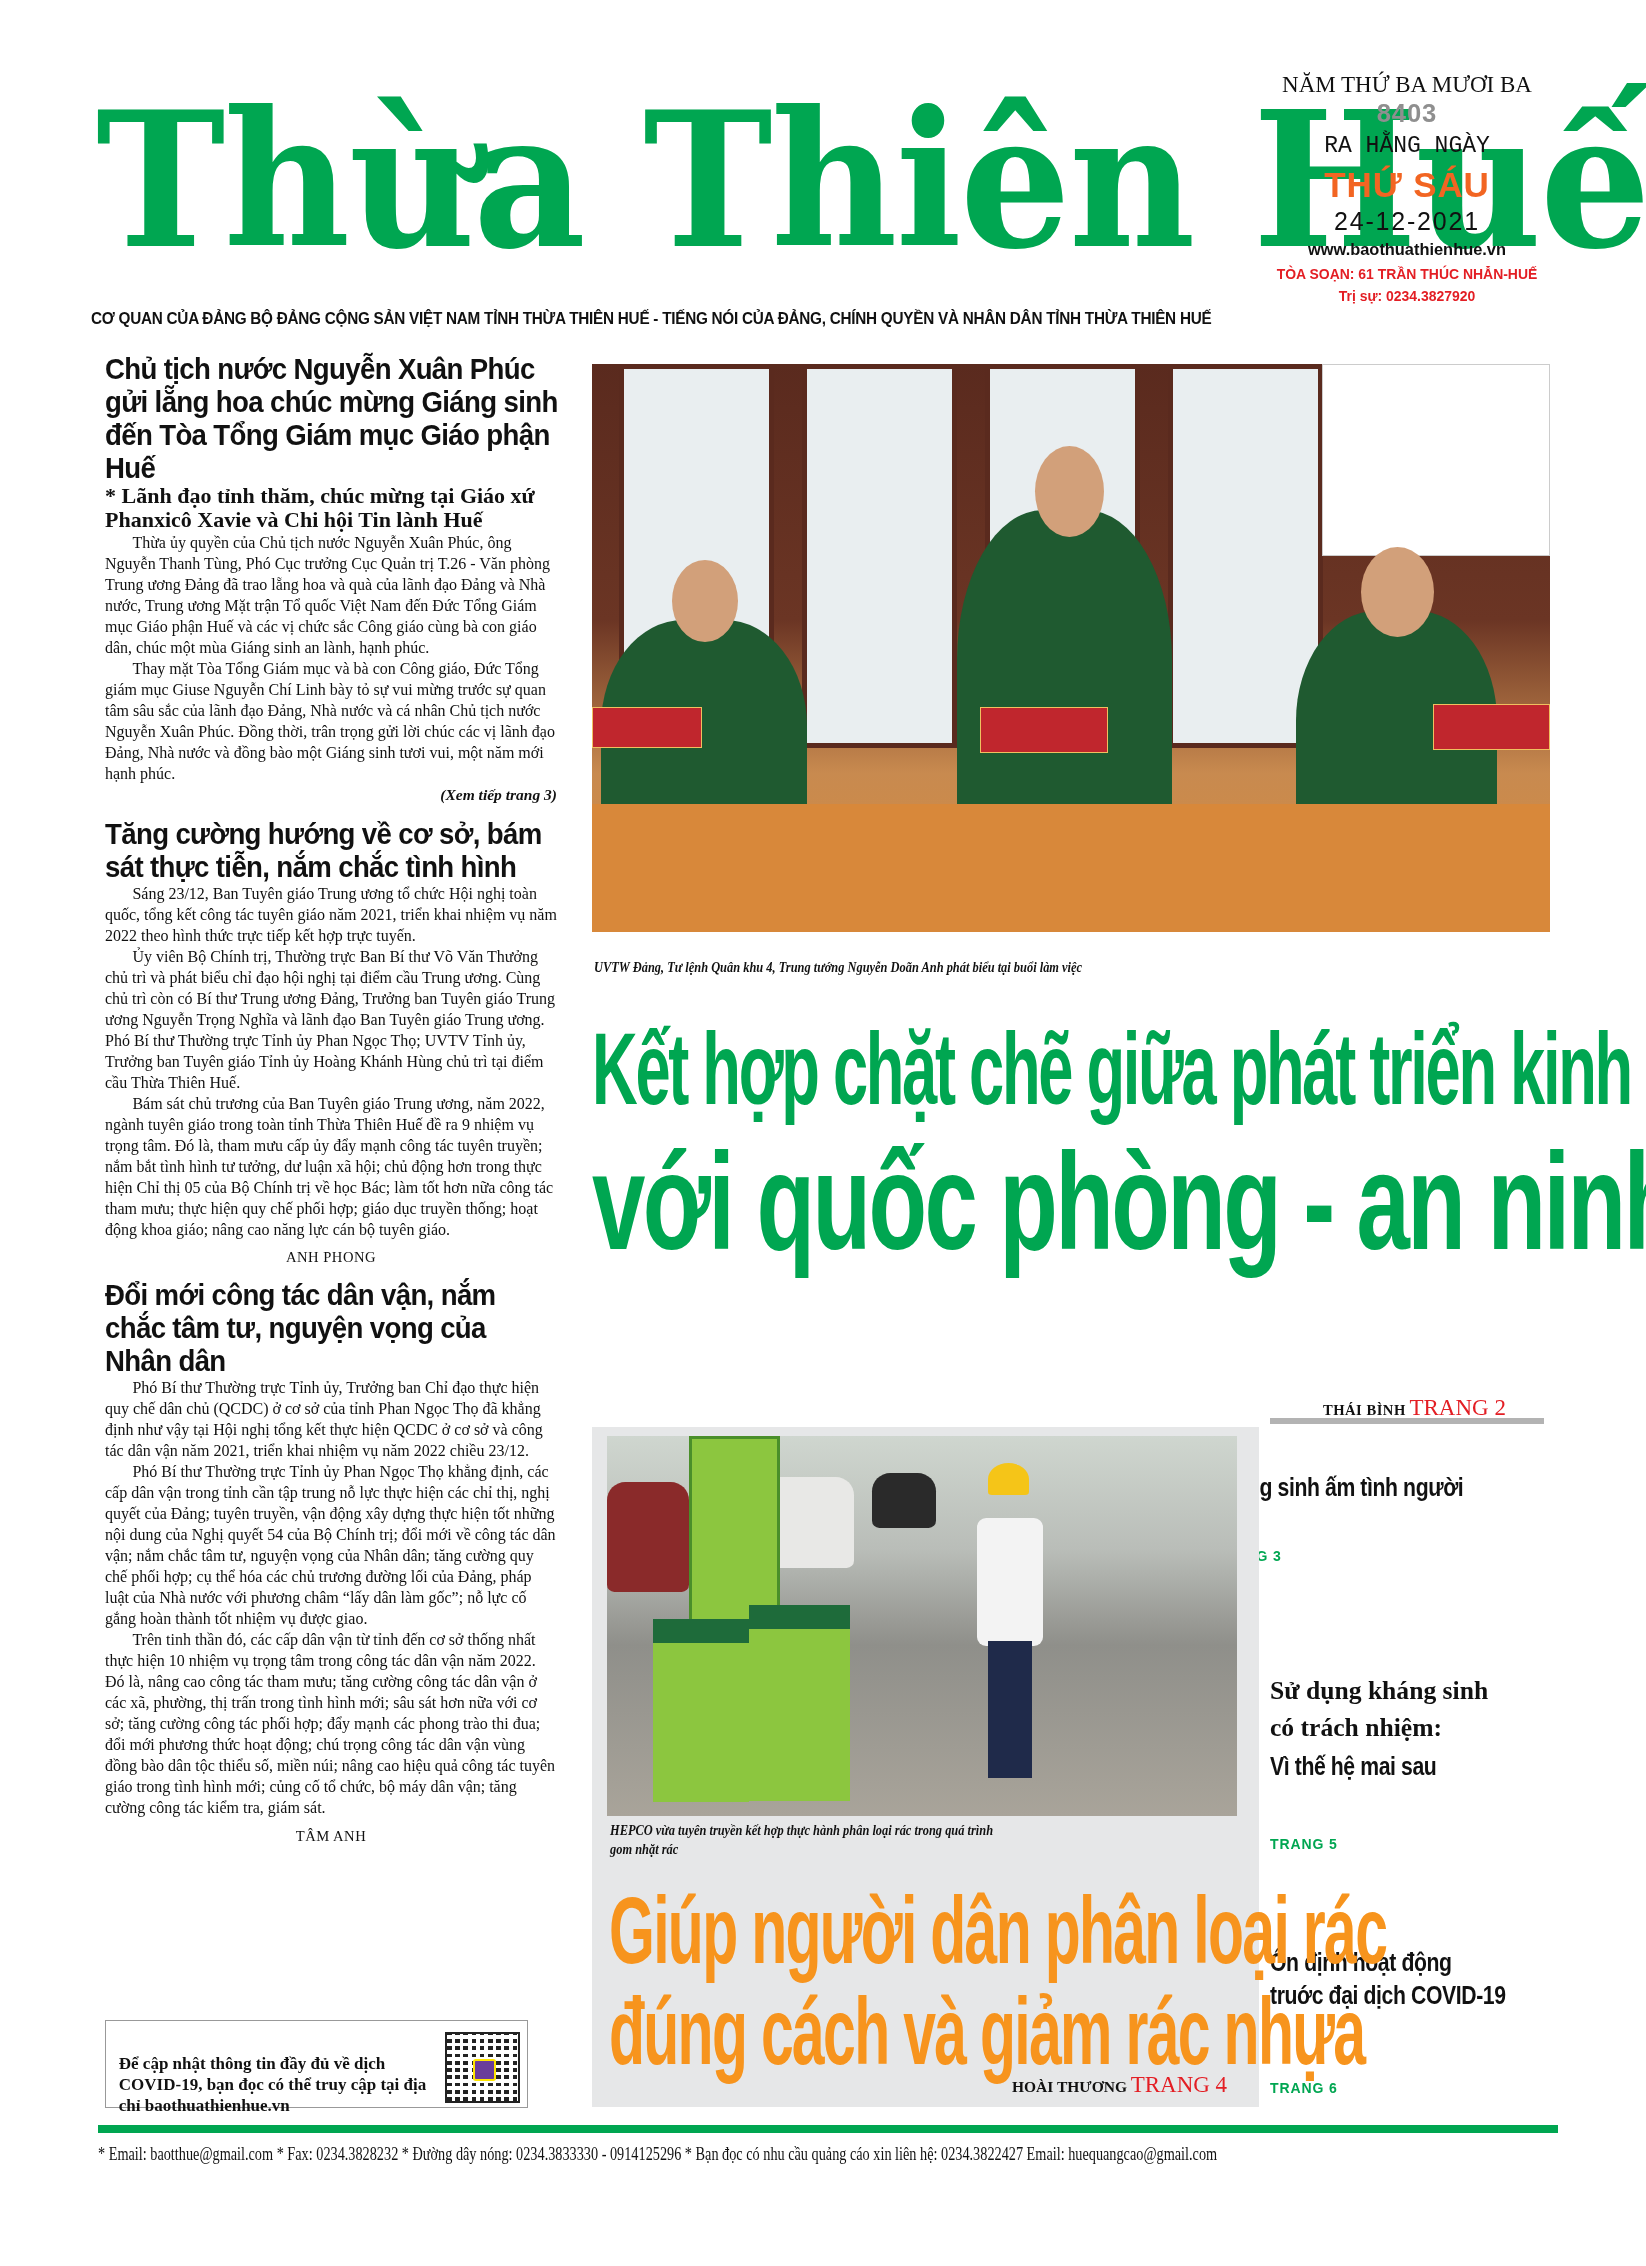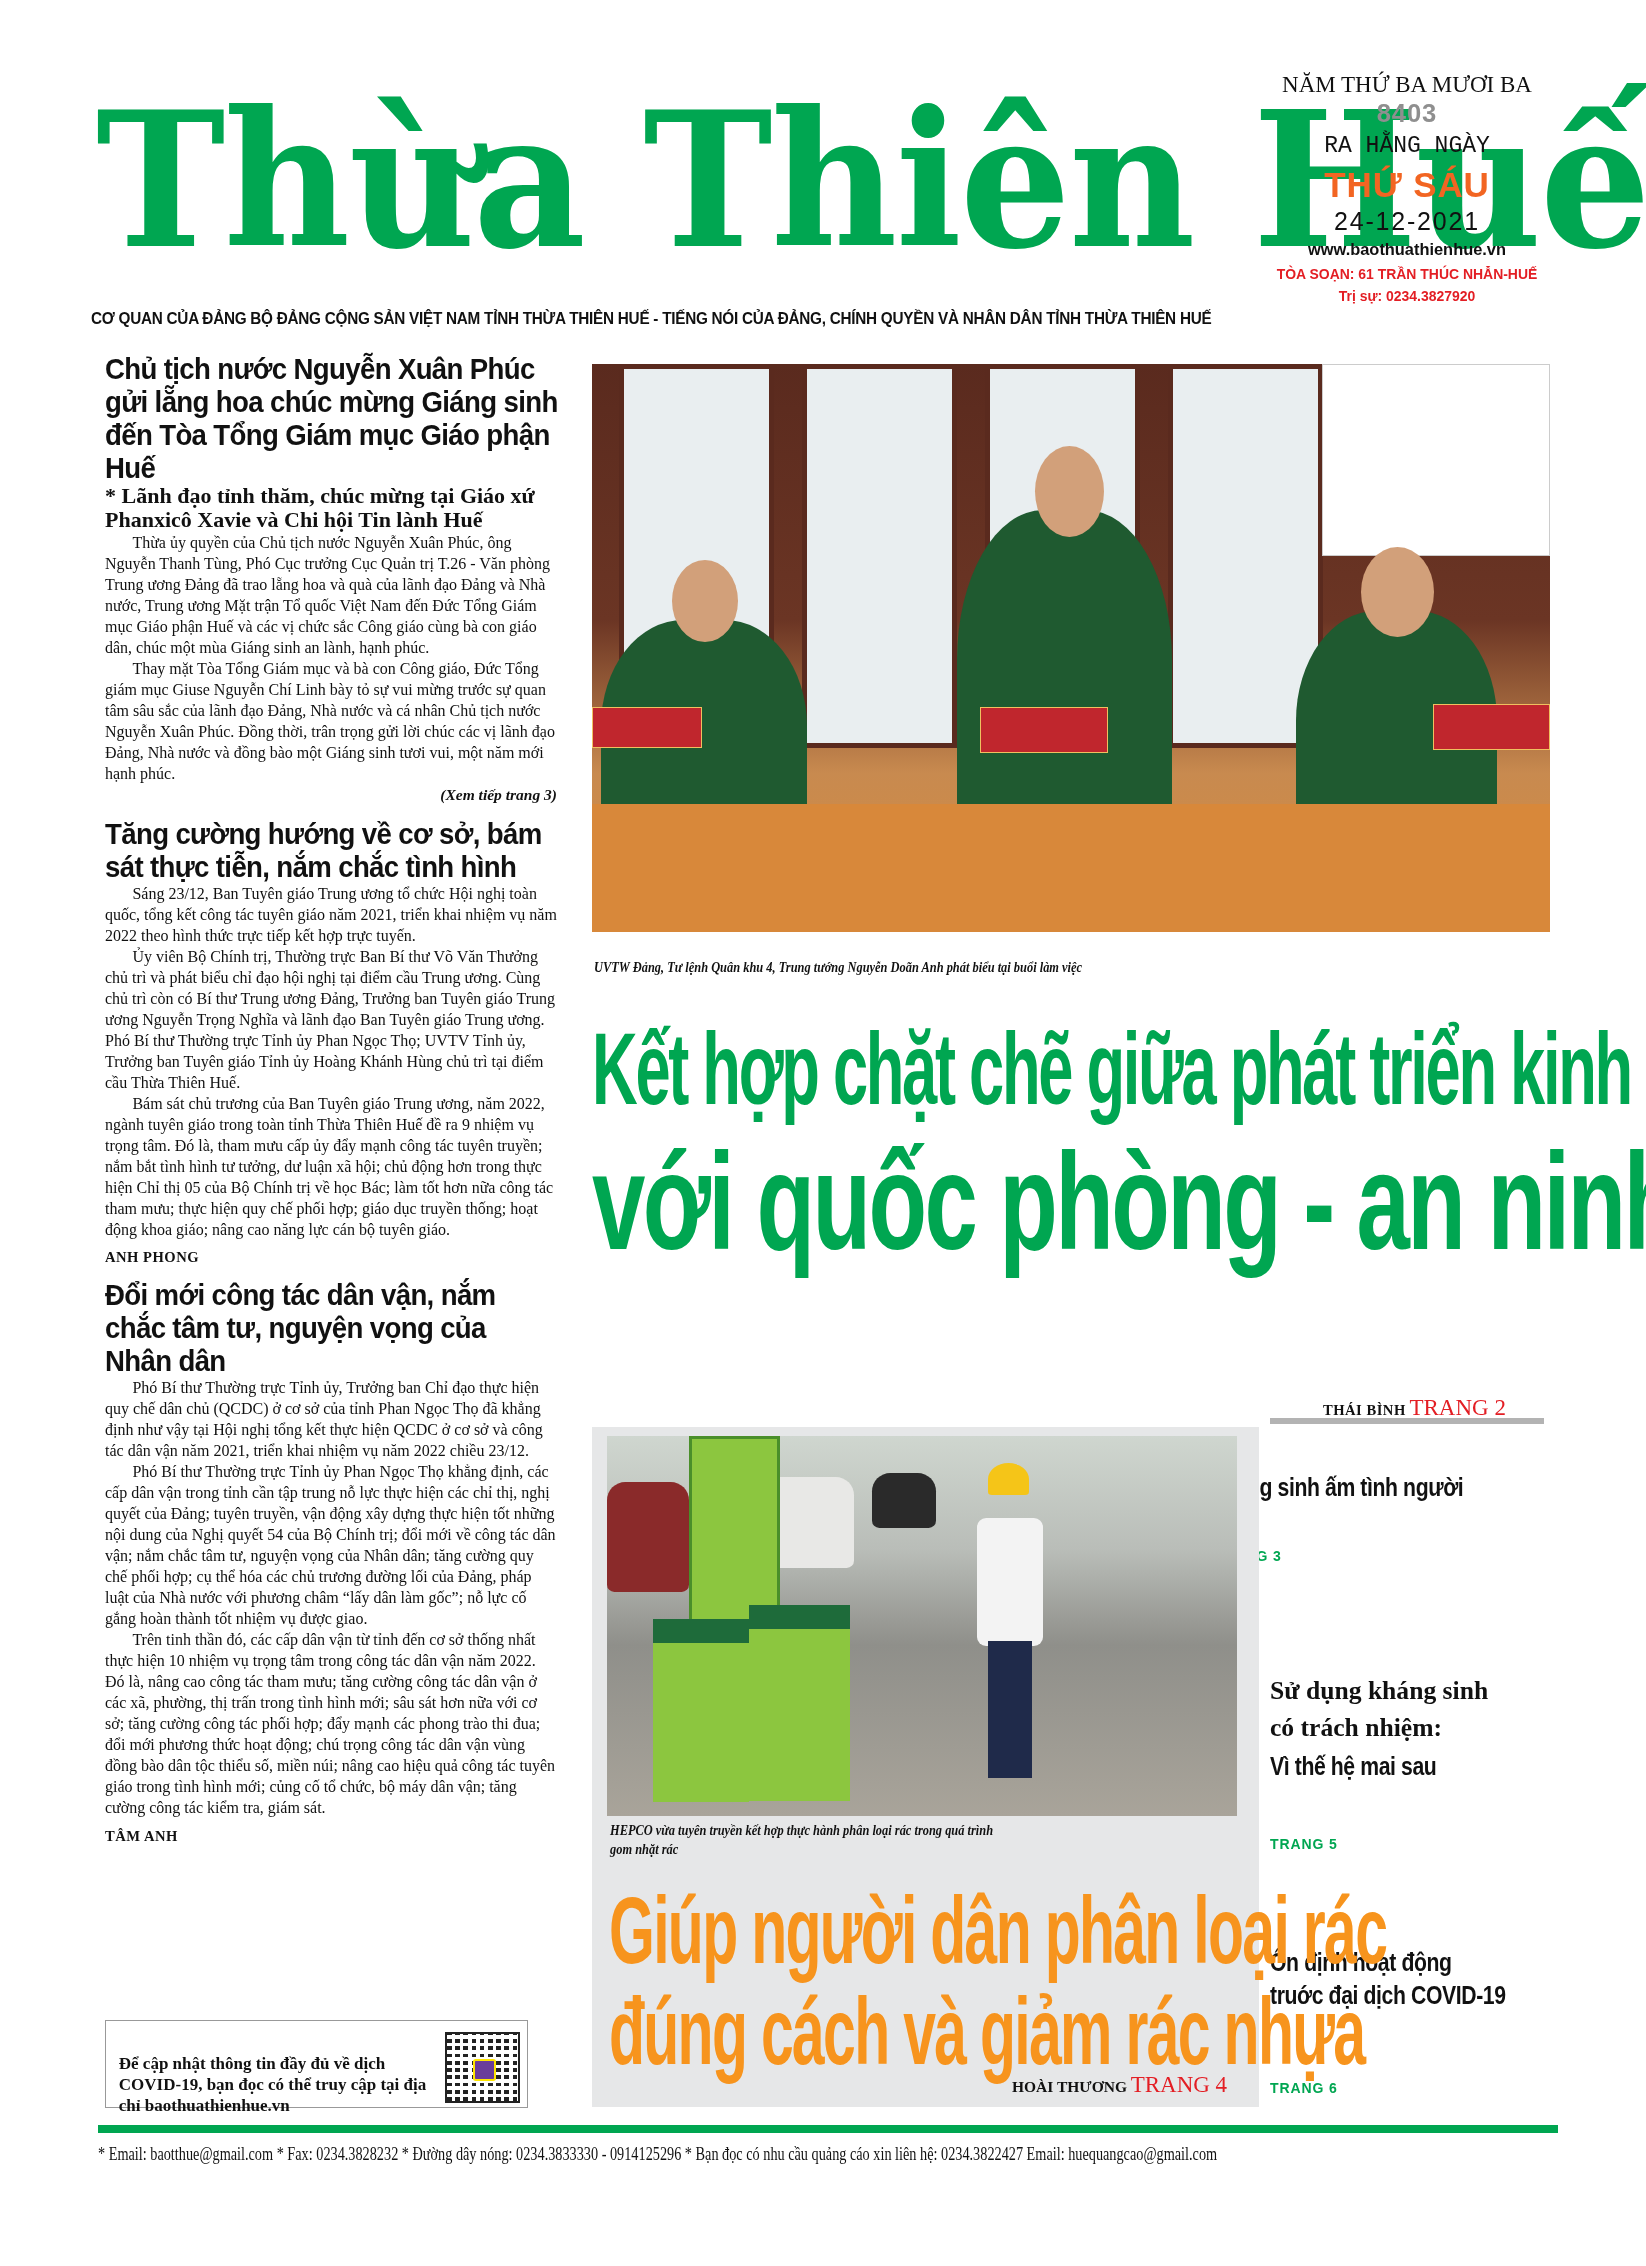--- a/index.html
+++ b/index.html
@@ -29,21 +29,21 @@
   .issue-web { font-family: "Liberation Sans", sans-serif; font-weight: bold; font-size: 16.4px; line-height: 25.6px; }
   .issue-addr, .issue-phone { font-family: "Liberation Sans", sans-serif; font-weight: bold; color: #e31e24; font-size: 15.5px; line-height: 22px; transform: scaleX(0.9); }
 
   
   .left-col { left: 105px; top: 352px; width: 452px; }
   .hl-black { font-family: "Liberation Sans", sans-serif; font-weight: bold; font-size: 30px; line-height: 33px; letter-spacing: -0.7px; transform: scaleX(0.92); transform-origin: left; width: 493px; }
   .sub-serif { font-family: "Liberation Serif", serif; font-weight: bold; font-size: 22px; line-height: 24px; }
   .body-p { font-family: "Liberation Serif", serif; font-size: 16px; line-height: 21px; text-align: left; }
   .body-p.indent { text-indent: 27.4px; }
   .see-more { font-style: italic; font-weight: bold; font-size: 15.5px; text-align: right; margin-top: 1.8px; }
-  .byline { font-weight: bold; font-size: 14.6px; text-align: left; letter-spacing: 0.5px; }
+  .byline { font-weight: normal; font-size: 14.6px; text-align: center; letter-spacing: 0.5px; }
   .gap-s { height: 12.8px; }
 
   .covid-box {
     left: 105px; top: 2020px; width: 423px; height: 88px; border: 1.8px solid #999; padding: 11px 7.3px 0 12.8px;
     display: flex; justify-content: space-between;
   }
   .covid-text { font-family: Liberation Serif, serif; font-weight: bold; font-size: 17px; line-height: 21px; width: 311px; margin-top: 21px; }
   .qr { width: 75px; height: 71px; background:
         repeating-linear-gradient(90deg,#222 0 4.6px,#fff 4.6px 8.2px),
         repeating-linear-gradient(0deg,#222 0 3.7px,#fff 3.7px 7.3px);

